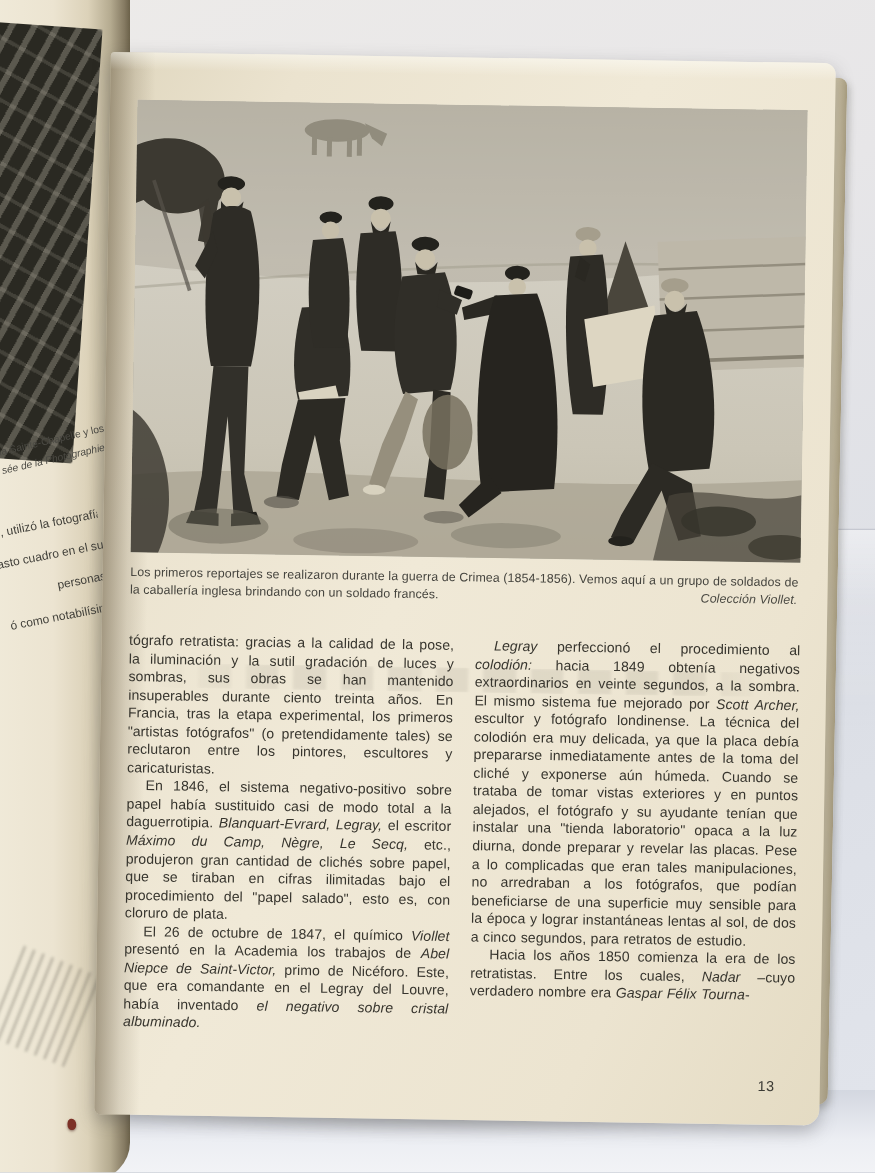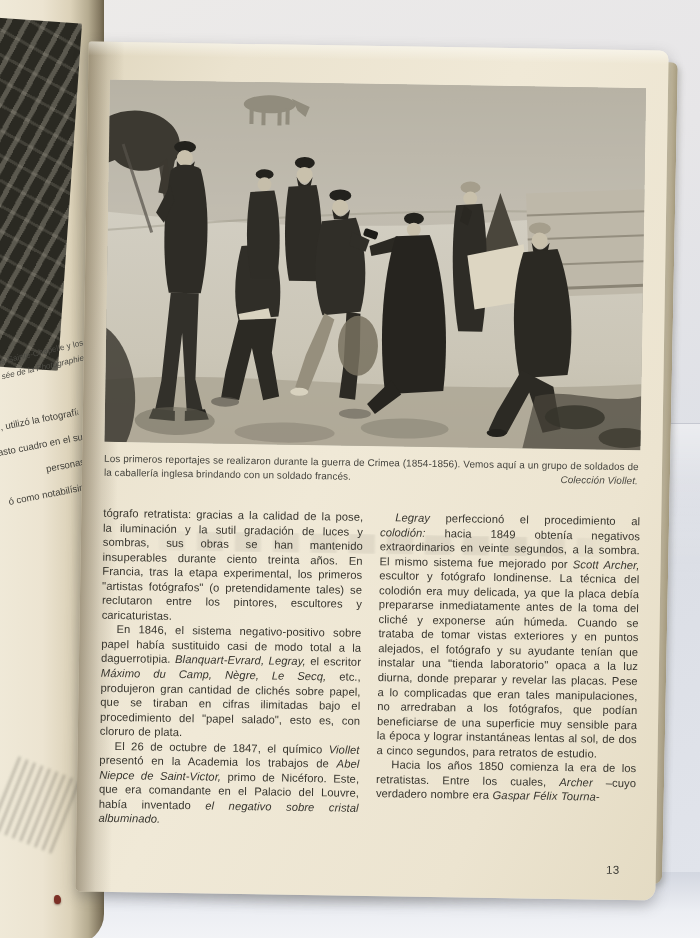--- a/index.html
+++ b/index.html
@@ -224,24 +224,24 @@
       <span>Los primeros reportajes se realizaron durante la guerra de Crimea (1854-1856). Vemos aquí a un grupo de soldados de la caballería inglesa brindando con un soldado francés.</span>
       <span class="credit">Colección Viollet.</span>
     </div>
 
     <div class="ghost"></div>
 
     <div class="columns">
       <div class="col">
           <p class="para"><span>tógrafo retratista: gracias a la calidad de la pose, la iluminación y la sutil gradación de luces y sombras, sus obras se han mantenido insuperables durante ciento treinta años. En Francia, tras la etapa experimental, los primeros "artistas fotógrafos" (o pretendidamente tales) se reclutaron entre los pintores, escultores y caricaturistas.</span></p>
           <p class="para ind"><span>En 1846, el sistema negativo-positivo sobre papel había sustituido casi de modo total a la daguerrotipia. </span><span class="it">Blanquart-Evrard, Legray,</span><span> el escritor </span><span class="it">Máximo du Camp, Nègre, Le Secq,</span><span> etc., produjeron gran cantidad de clichés sobre papel, que se tiraban en cifras ilimitadas bajo el procedimiento del "papel salado", esto es, con cloruro de plata.</span></p>
-          <p class="para ind"><span>El 26 de octubre de 1847, el químico </span><span class="it">Viollet</span><span> presentó en la Academia los trabajos de </span><span class="it">Abel Niepce de Saint-Victor,</span><span> primo de Nicéforo. Este, que era comandante en el Palacio del Louvre, había inventado </span><span class="it">el negativo sobre cristal albuminado.</span></p>
+          <p class="para ind"><span>El 26 de octubre de 1847, el químico </span><span class="it">Viollet</span><span> presentó en la Academia los trabajos de </span><span class="it">Abel Niepce de Saint-Victor,</span><span> primo de Nicéforo. Este, que era comandante en el Legray del Louvre, había inventado </span><span class="it">el negativo sobre cristal albuminado.</span></p>
         </div>
       <div class="col">
           <p class="para ind"><span class="it">Legray</span><span> perfeccionó el procedimiento al </span><span class="it">colodión:</span><span> hacia 1849 obtenía negativos extraordinarios en veinte segundos, a la sombra. El mismo sistema fue mejorado por </span><span class="it">Scott Archer,</span><span> escultor y fotógrafo londinense. La técnica del colodión era muy delicada, ya que la placa debía prepararse inmediatamente antes de la toma del cliché y exponerse aún húmeda. Cuando se trataba de tomar vistas exteriores y en puntos alejados, el fotógrafo y su ayudante tenían que instalar una "tienda laboratorio" opaca a la luz diurna, donde preparar y revelar las placas. Pese a lo complicadas que eran tales manipulaciones, no arredraban a los fotógrafos, que podían beneficiarse de una superficie muy sensible para la época y lograr instantáneas lentas al sol, de dos a cinco segundos, para retratos de estudio.</span></p>
-          <p class="para ind"><span>Hacia los años 1850 comienza la era de los retratistas. Entre los cuales, </span><span class="it">Archer</span><span> –cuyo verdadero nombre era </span><span class="it">Gaspar Félix Tourna-</span></p>
+          <p class="para ind"><span>Hacia los años 1850 comienza la era de los retratistas. Entre los cuales, </span><span class="it">Nadar</span><span> –cuyo verdadero nombre era </span><span class="it">Gaspar Félix Tourna-</span></p>
         </div>
     </div>
 
     <div class="page-num">13</div>
   </div>
 
 </div>
 
 </body></html>

